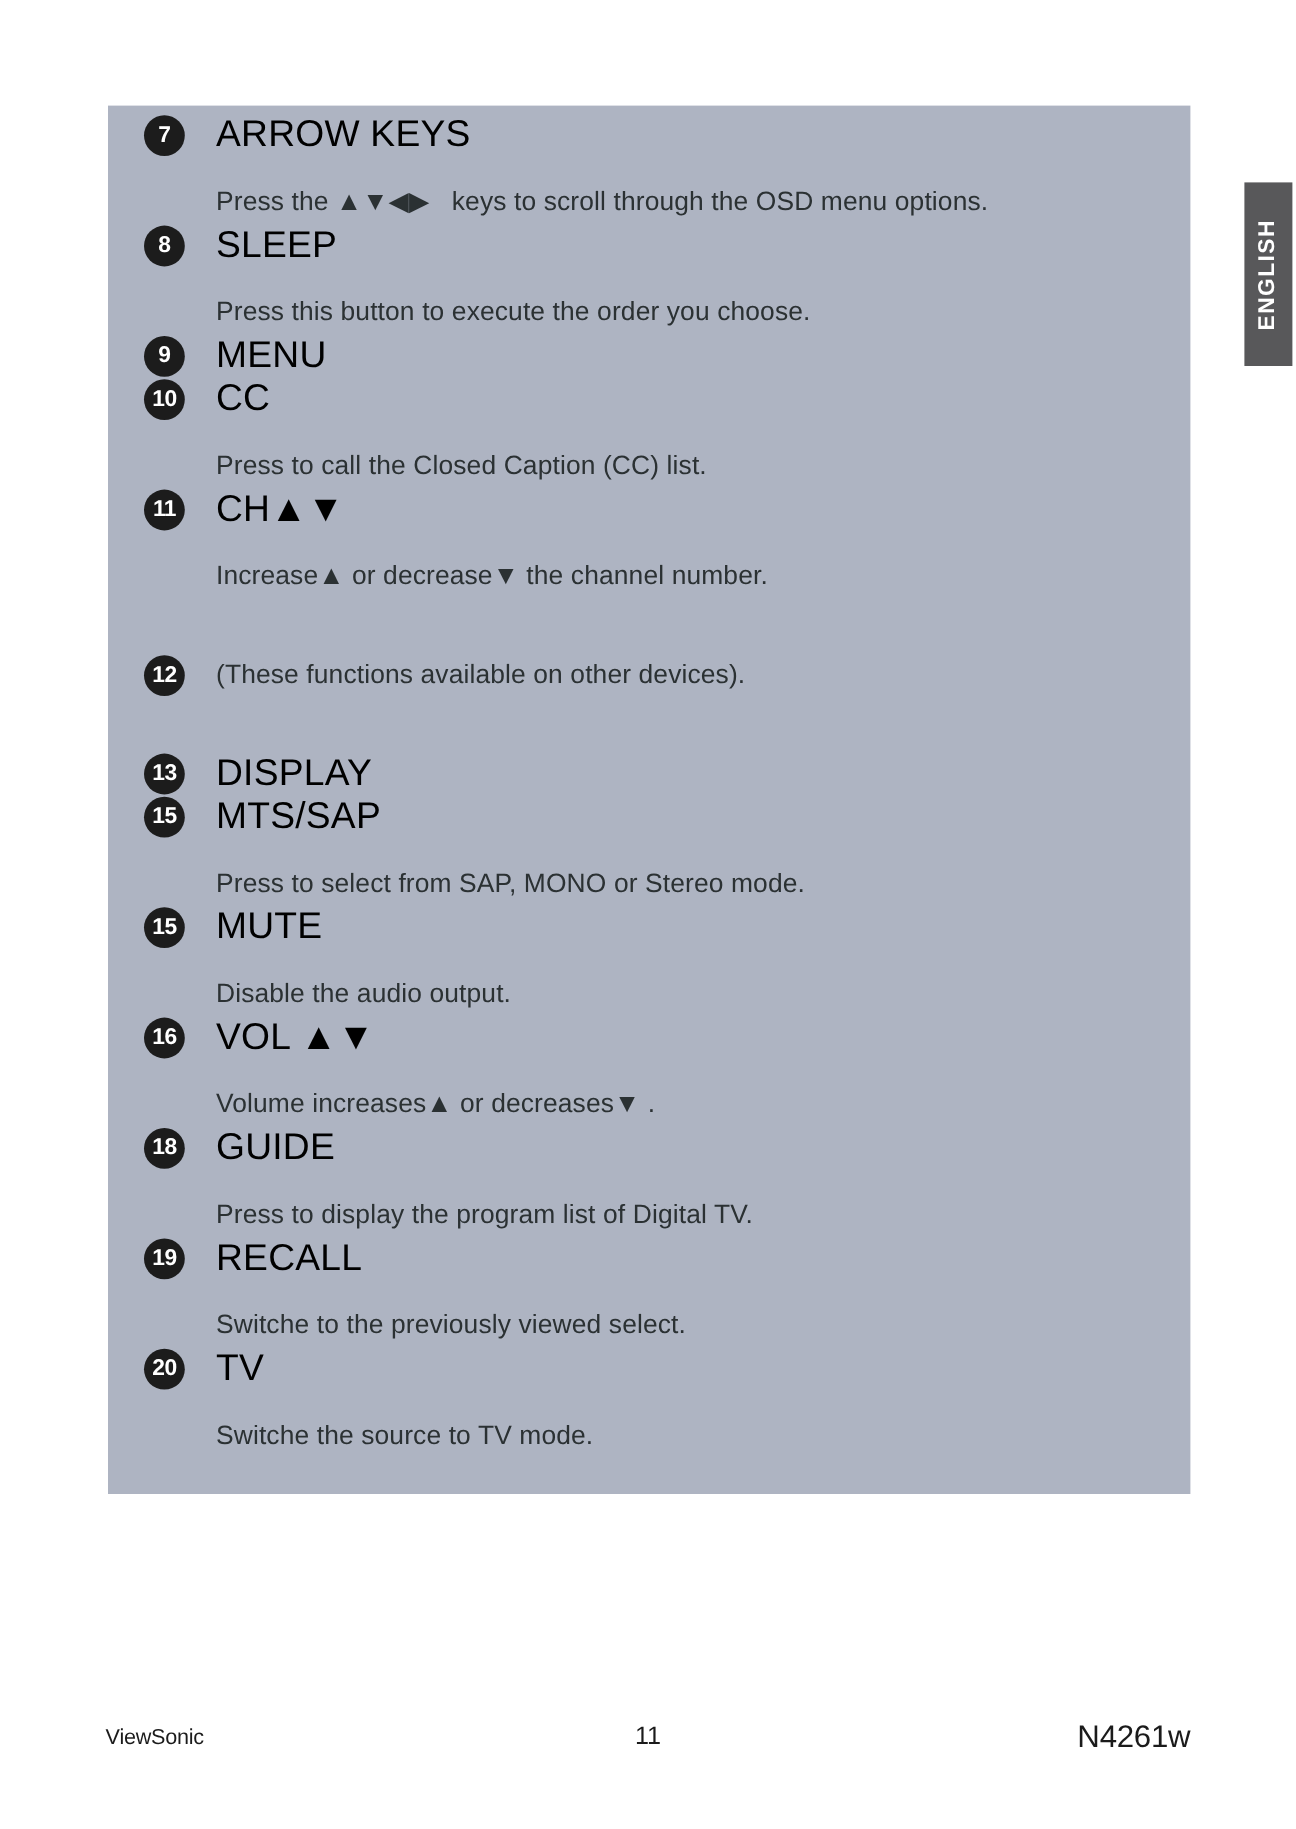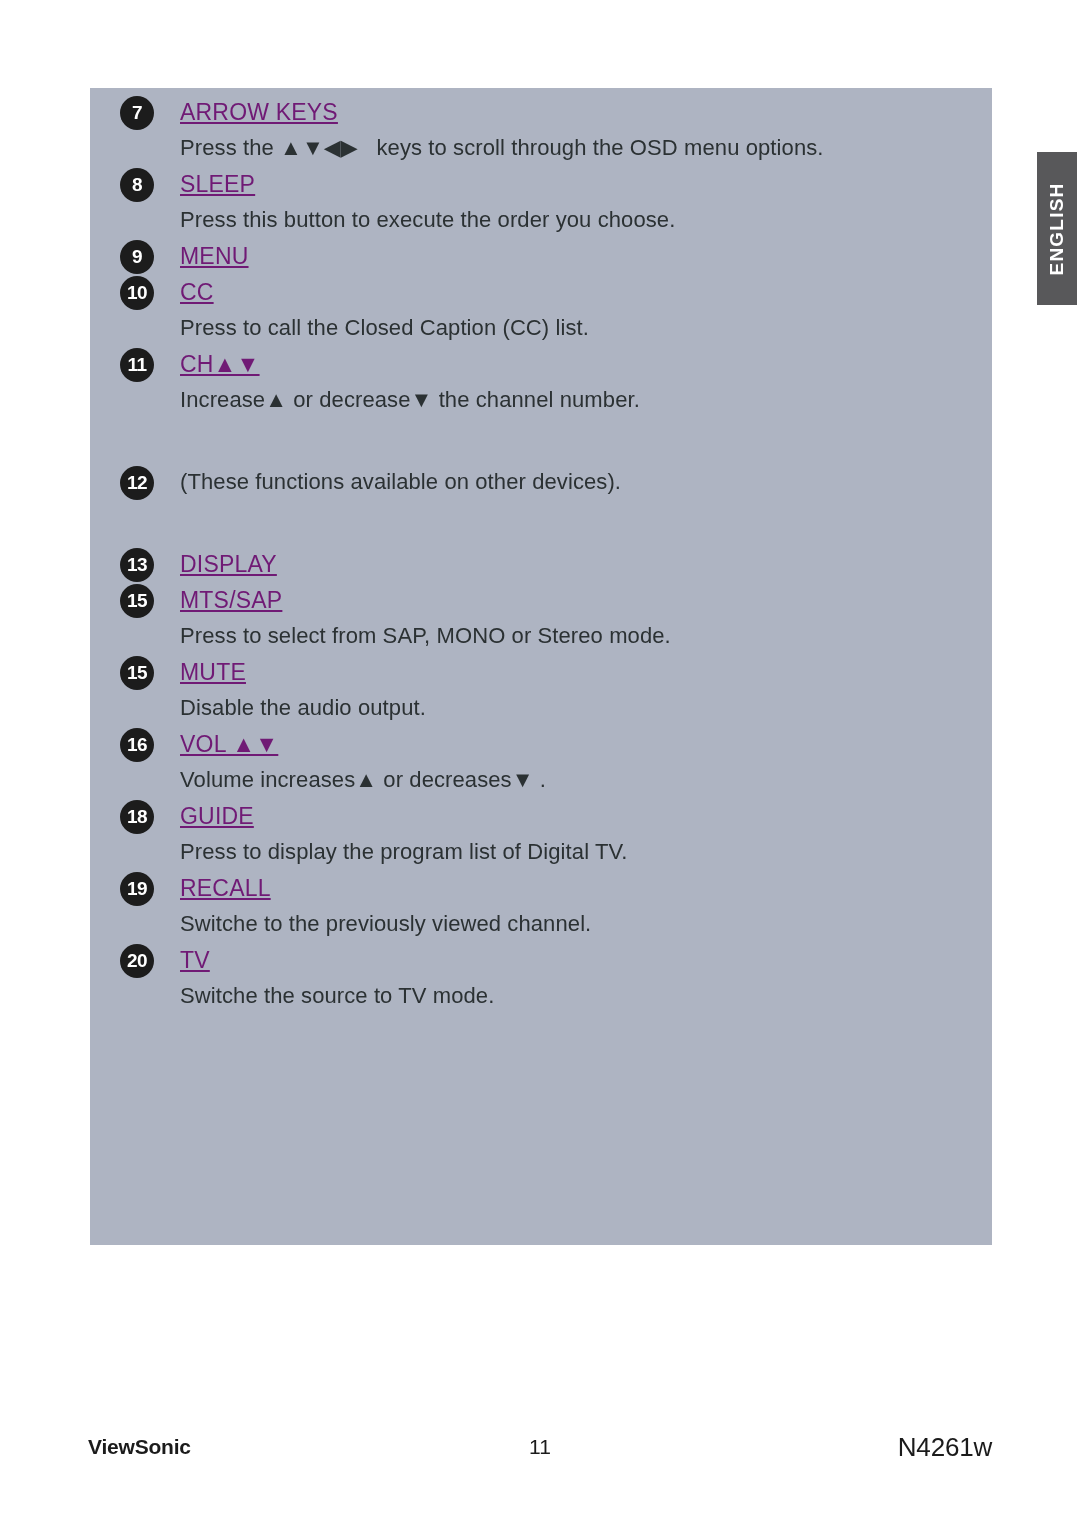--- a/index.html
+++ b/index.html
@@ -70,56 +70,56 @@
     color: #ffffff;
     font-size: 19px;
     font-weight: bold;
     line-height: 34px;
     text-align: center;
     font-family: "Liberation Sans", sans-serif;
     letter-spacing: -0.5px;
   }
 
   .entry-title {
-    font-size: 23px;
+    font-size: 31px;
     line-height: 36px;
-    color: #701a75;
+    color: #000000;
     letter-spacing: 0.2px;
     white-space: pre;
-    text-decoration: underline;
   }
 
   .entry-desc {
     font-size: 22px;
     line-height: 31px;
     color: #2b3133;
     letter-spacing: 0.1px;
     white-space: pre-wrap;
     max-width: 820px;
   }
 
   .entry-desc.single {
     line-height: 36px;
+    margin-top: 20px;
   }
 
   
   #footer {
     position: absolute;
     left: 88px;
     top: 1432px;
     width: 904px;
     height: 30px;
     display: flex;
     align-items: center;
     justify-content: space-between;
     color: #1b1b1b;
   }
   #footer .brand {
-    font-size: 21px;
-    font-weight: bold;
+    font-size: 18px;
+    font-weight: normal;
     letter-spacing: -0.2px;
   }
   #footer .page-number {
     font-size: 21px;
     position: absolute;
     left: 0;
     right: 0;
     text-align: center;
   }
   #footer .model {
@@ -184,21 +184,21 @@
       <div class="entry-desc single">Volume increases▲ or decreases▼ .</div>
     </div>
     <div class="entry">
       <div class="badge">18</div>
       <div class="entry-title">GUIDE</div>
       <div class="entry-desc single">Press to display the program list of Digital TV.</div>
     </div>
     <div class="entry">
       <div class="badge">19</div>
       <div class="entry-title">RECALL</div>
-      <div class="entry-desc single">Switche to the previously viewed channel.</div>
+      <div class="entry-desc single">Switche to the previously viewed select.</div>
     </div>
     <div class="entry">
       <div class="badge">20</div>
       <div class="entry-title">TV</div>
       <div class="entry-desc single">Switche the source to TV mode.</div>
     </div>
   </div>
 
 <div id="footer">
   <span class="brand">ViewSonic</span>

